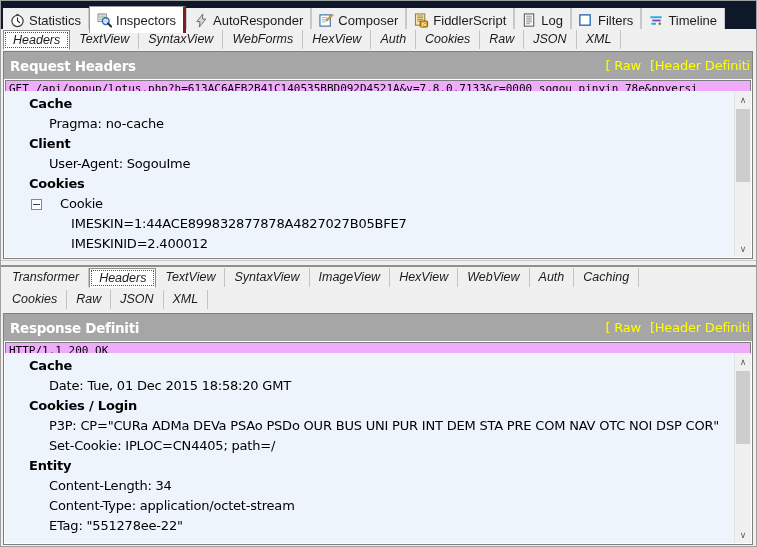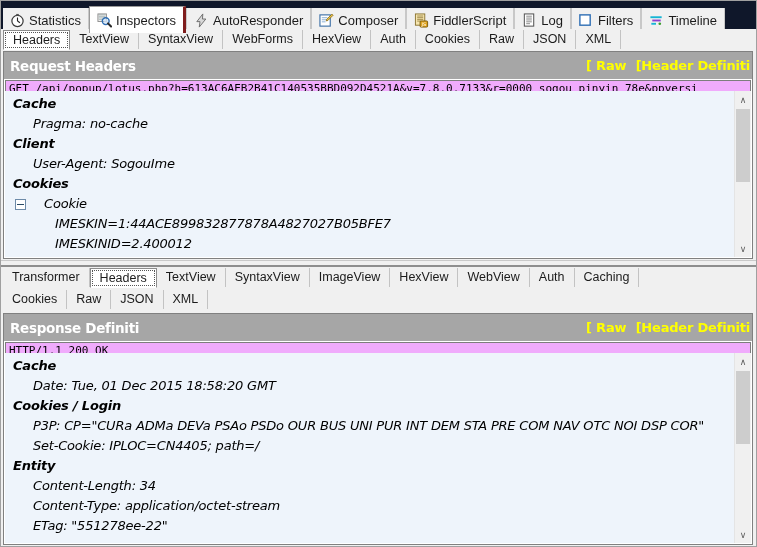--- a/index.html
+++ b/index.html
@@ -73,20 +73,21 @@
   
   .sub-tabstrip {
     position: absolute;
     left: 0; right: 0;
     height: 21px;
     background: #f0f0f0;
     display: flex;
     align-items: center;
     box-sizing: border-box;
     padding-left: 2px;
+    font-style: italic;
   }
   #req-tabstrip { top: 28px; }
   .sub-tab {
     height: 19px;
     line-height: 19px;
     padding: 0 9px;
     font-size: 12.5px;
     color: #1b1b1b;
     border-right: 1px solid #c3c3c3;
     box-sizing: border-box;
@@ -128,21 +129,21 @@
   .panel-title .t {
     font-family: "DejaVu Sans", sans-serif;
     font-weight: bold;
     font-size: 13.5px;
     color: #ffffff;
     letter-spacing: -0.3px;
     white-space: nowrap;
   }
   .panel-title .links {
     font-family: "DejaVu Sans", sans-serif;
-    font-weight: bold;
+    font-weight: normal;
     font-size: 13px;
     color: #ffff00;
     white-space: nowrap;
     letter-spacing: -0.2px;
     overflow: hidden;
     max-width: 175px;
   }
   .panel-title .links span { margin-left: 5px; }
 
   .urlbar {
@@ -166,24 +167,23 @@
     bottom: 1px;
     background: #eef4fb;
     overflow: hidden;
     display: flex;
   }
   #req-panel .headers-area { top: 39px; }
   #res-panel .headers-area { top: 39px; }
 
   .headers-list {
     flex: 1 1 auto;
-    padding: 3px 0 0 8px;
-    overflow: hidden;
-    box-sizing: border-box;
-    font-style: italic;
+    padding: 3px 0 0 24px;
+    overflow: hidden;
+    box-sizing: border-box;
   }
   .hrow {
     height: 20px;
     line-height: 20px;
     font-size: 13px;
     white-space: nowrap;
     color: #000000;
     font-family: "DejaVu Sans", sans-serif;
     letter-spacing: -0.2px;
   }

